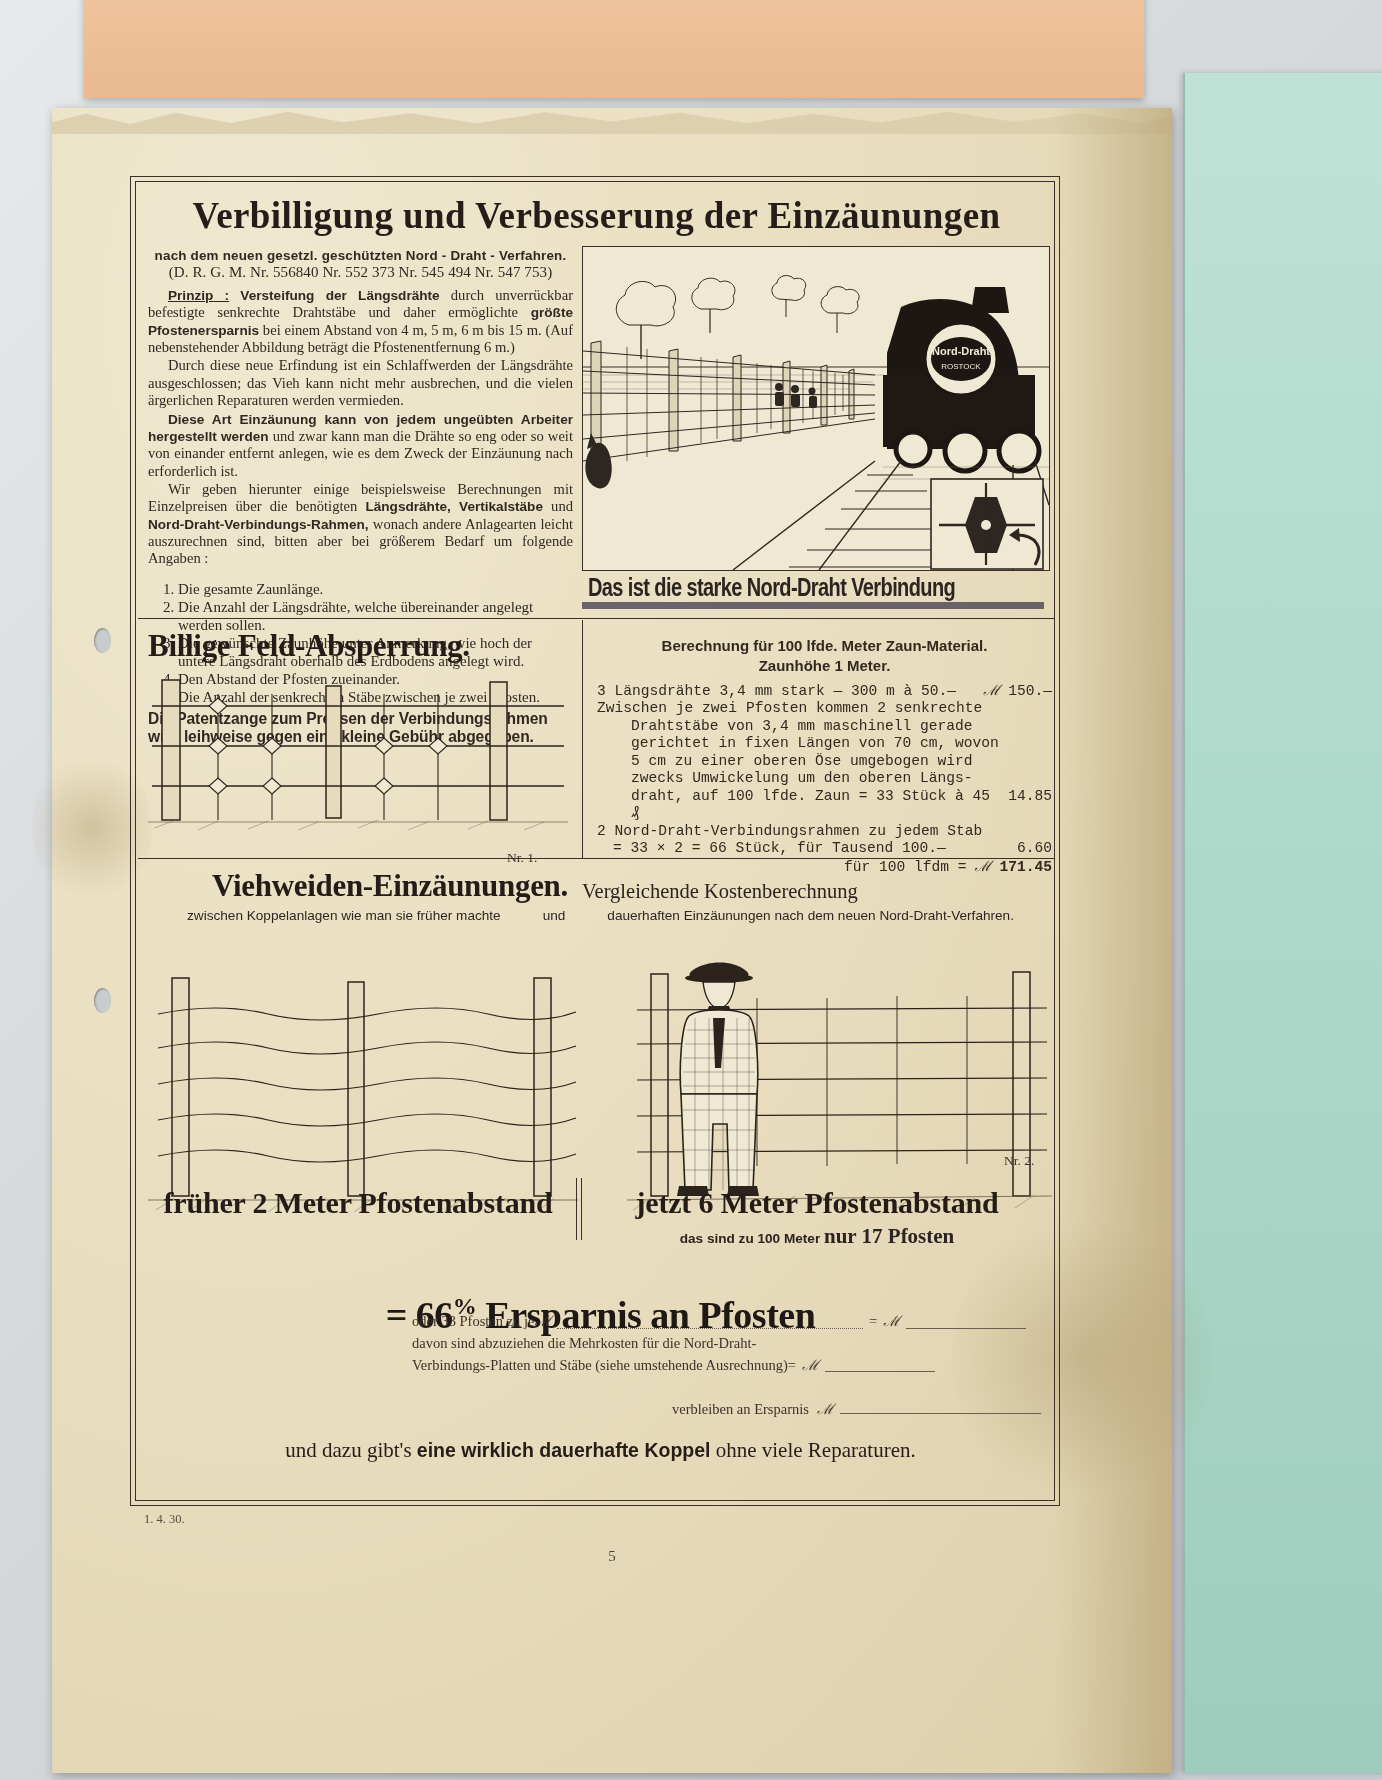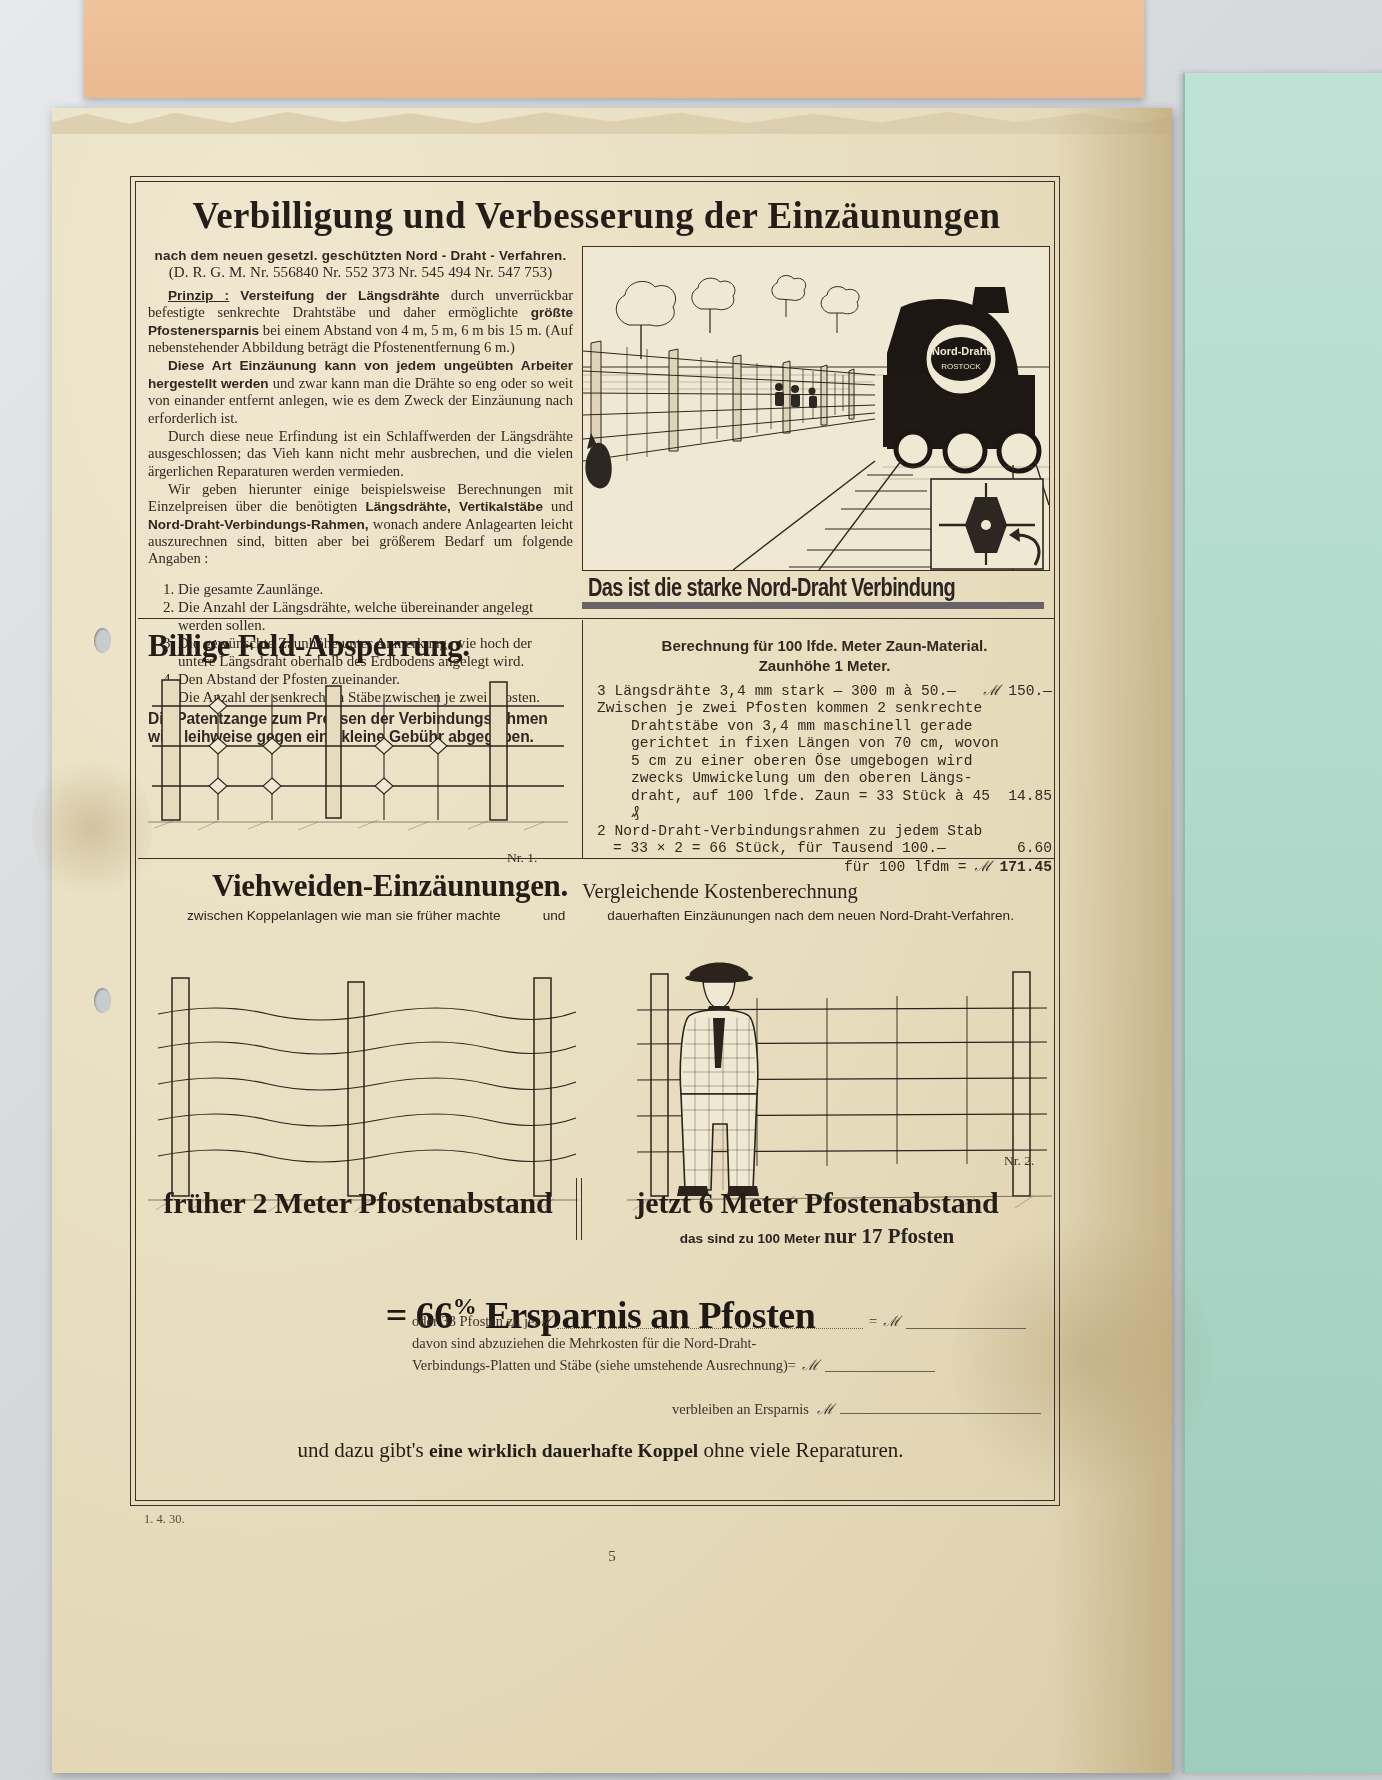--- a/index.html
+++ b/index.html
@@ -188,21 +188,21 @@
   .tail { white-space:nowrap; }
 
   .verbleiben {
     position:absolute; left:620px; top:1290px; width:375px; font-size:14.5px;
     color:#3b322a; display:flex; align-items:flex-end;justify-content:center;
   }
   .closing {
     position:absolute; left:96px; top:1330px; width:905px; text-align:center;
     font-size:21px; color:#241d18;
   }
-  .closing b { font-family:Liberation Serif, serif; font-weight:700; font-size:19.5px;text-align:center; }
+  .closing b { font-family:Liberation Sans, sans-serif; font-weight:700; font-size:19.5px;text-align:center; }
 
   .datecode { position:absolute; left:92px; top:1404px; font-size:12.5px; color:#5a4e40; }
   .pageno { position:absolute; left:0; top:1440px; width:1120px; text-align:center;
             font-size:15px; color:#4a4036; }
 
   
   .stain {
     position:absolute; border-radius:50%; pointer-events:none;
     background: radial-gradient(circle, rgba(150,122,70,.30), rgba(150,122,70,0) 70%);
   }
@@ -233,25 +233,25 @@
 
   <div class="lcol">
     <div class="sub1">nach dem neuen gesetzl. geschützten Nord - Draht - Verfahren.</div>
     <div class="sub2">(D. R. G. M.  Nr. 556840  Nr. 552 373  Nr. 545 494  Nr. 547 753)</div>
 
     <div class="para">
       <span class="bb u">Prinzip :</span>
       <span class="bb">Versteifung der Längsdrähte</span><span> durch unverrückbar befestigte senkrechte Drahtstäbe und daher ermöglichte </span><span class="bb">größte Pfostenersparnis</span><span> bei einem Abstand von 4 m, 5 m, 6 m bis 15 m. (Auf nebenstehender Abbildung beträgt die Pfostenentfernung 6 m.)</span>
     </div>
 
+    <div class="para">Durch diese neue Erfindung ist ein Schlaffwerden der Längsdrähte ausgeschlossen; das Vieh kann nicht mehr ausbrechen, und die vielen ärgerlichen Reparaturen werden vermieden.</div>
+
     <div class="para">
       <span class="bb">Diese Art Einzäunung kann von jedem ungeübten Arbeiter hergestellt werden</span><span> und zwar kann man die Drähte so eng oder so weit von einander entfernt anlegen, wie es dem Zweck der Einzäunung nach erforderlich ist.</span>
     </div>
-
-    <div class="para">Durch diese neue Erfindung ist ein Schlaffwerden der Längsdrähte ausgeschlossen; das Vieh kann nicht mehr ausbrechen, und die vielen ärgerlichen Reparaturen werden vermieden.</div>
 
     <div class="para">
       <span>Wir geben hierunter einige beispielsweise Berechnungen mit Einzelpreisen über die benötigten </span><span class="bb">Längsdrähte, Vertikalstäbe</span><span> und </span><span class="bb">Nord-Draht-Verbindungs-Rahmen,</span><span> wonach andere Anlagearten leicht auszurechnen sind, bitten aber bei größerem Bedarf um folgende Angaben :</span>
     </div>
 
     <ol class="specs">
       <li>Die gesamte Zaunlänge.</li>
       <li>Die Anzahl der Längsdrähte, welche übereinander angelegt werden sollen.</li>
       <li>Die gewünschte Zaunhöhe unter Anmerkung, wie hoch der untere Längsdraht oberhalb des Erdbodens angelegt wird.</li>
       <li>Den Abstand der Pfosten zueinander.</li>

